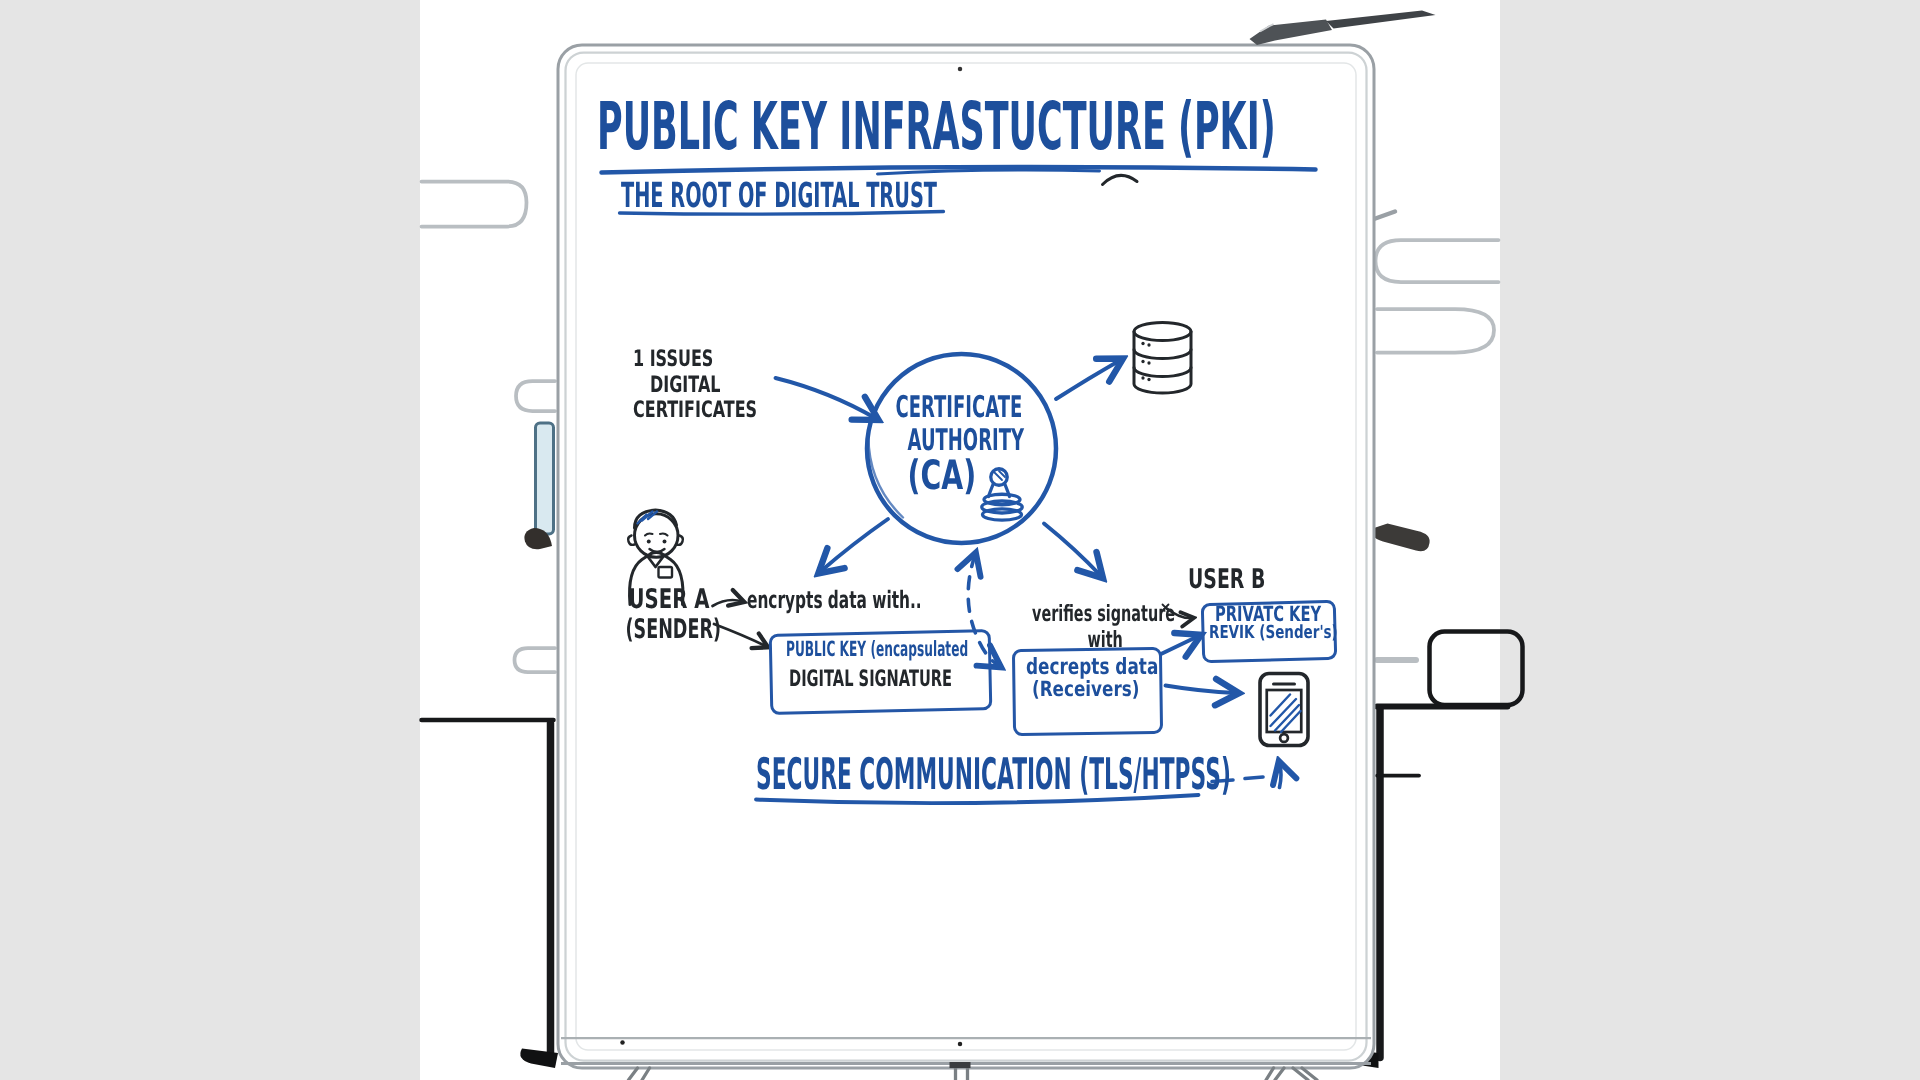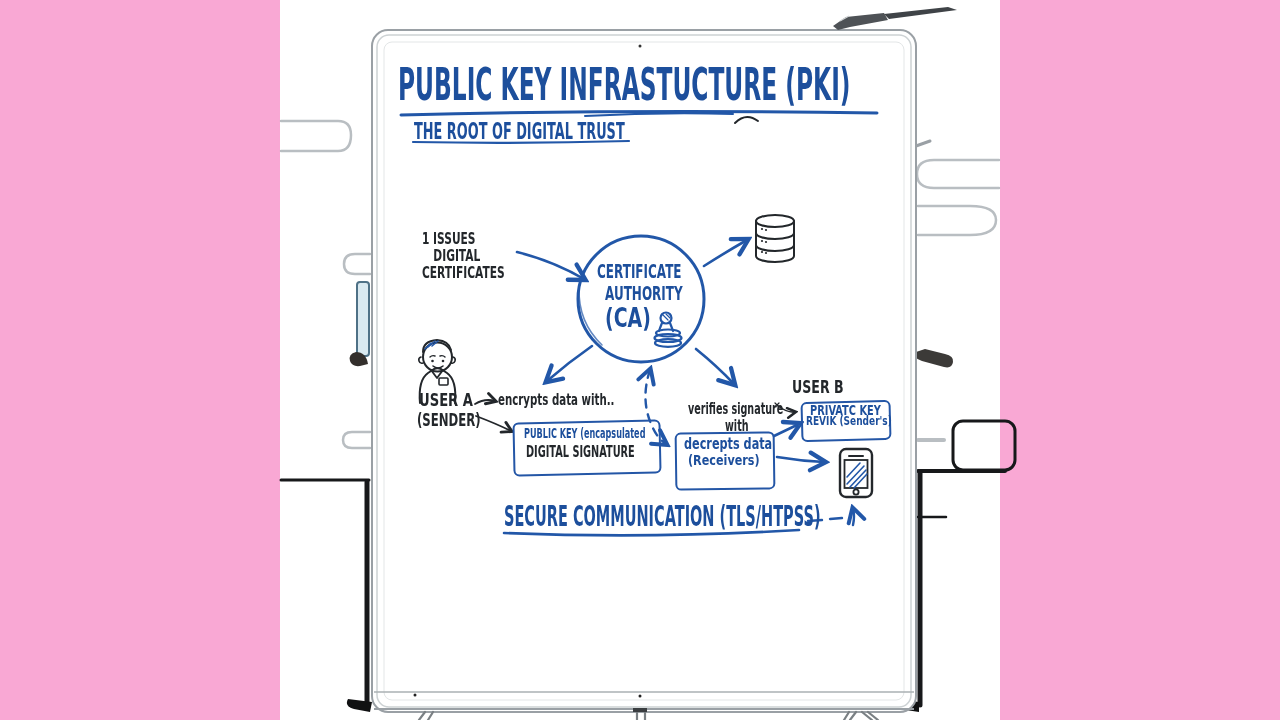--- a/index.html
+++ b/index.html
@@ -1,16 +1,16 @@
 <!DOCTYPE html>
 <html><head>
 <meta charset="utf-8">
 <style>
   html,body{margin:0;padding:0;background:#000;}
-  #stage{position:relative;width:1280px;height:720px;background:#f9a8d4;overflow:hidden;
+  #stage{position:relative;width:1280px;height:720px;background:#e5e5e5;overflow:hidden;
          font-family:"DejaVu Sans",sans-serif;}
   #paper{position:absolute;left:280px;top:0;width:720px;height:720px;background:#fff;}
   svg{position:absolute;left:0;top:0;}
   .t{position:absolute;font-weight:bold;white-space:nowrap;transform-origin:left top;line-height:1.1;}
   .blue{color:#1d4f9c;}
   .black{color:#23272b;}
   .bluebox{position:absolute;border:2.5px solid #2456a6;border-radius:6px;background:transparent;}
 </style>
 </head>
 <body>

